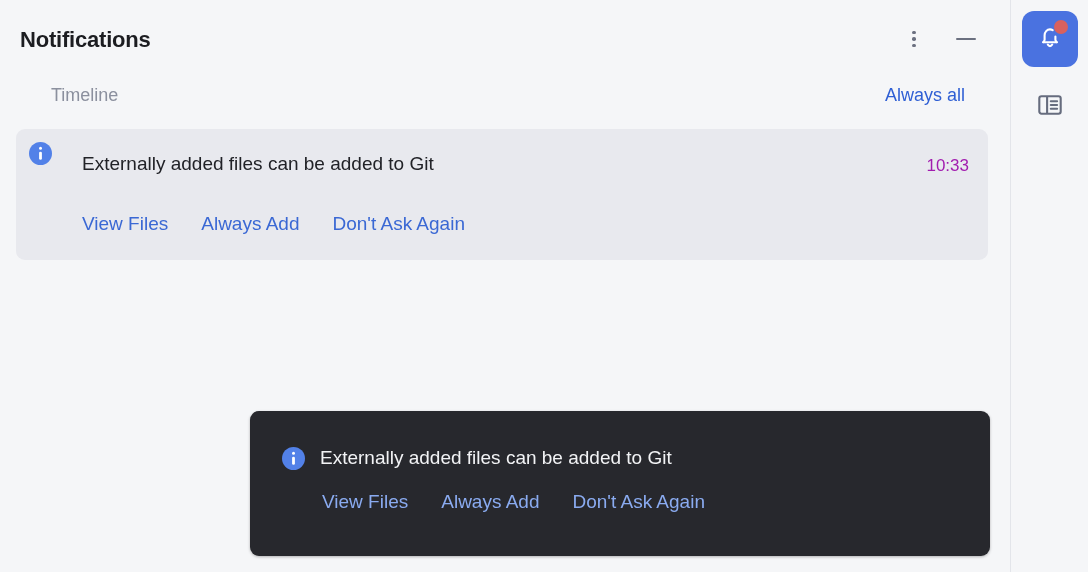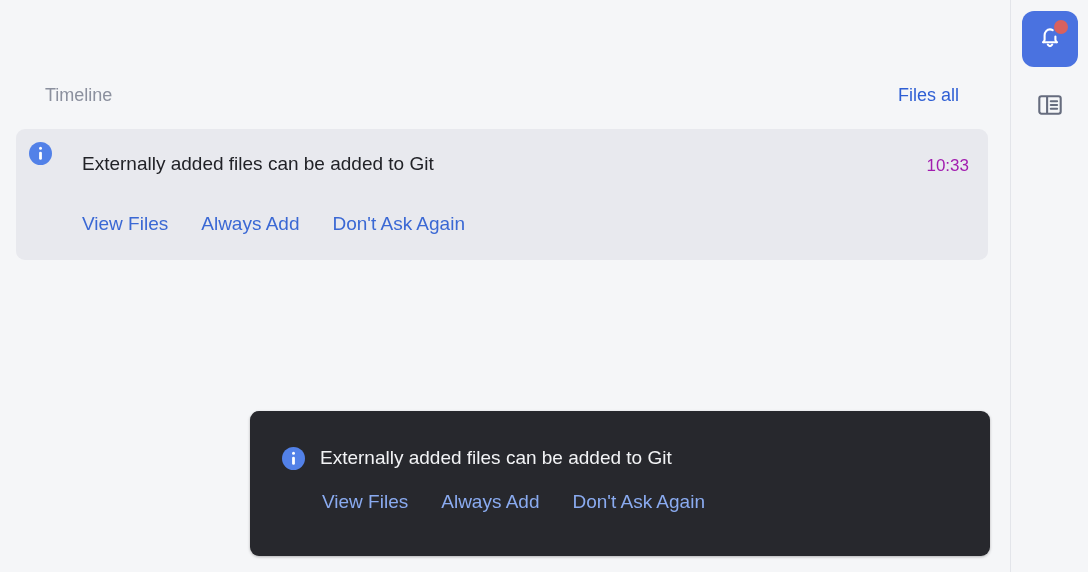--- a/index.html
+++ b/index.html
@@ -70,21 +70,21 @@
     display: block;
     width: 20px;
     height: 2.5px;
     background: #6b7080;
     border-radius: 2px;
   }
 
   
   #timeline-row {
     position: absolute;
-    left: 10px; top: 70px;
+    left: 16px; top: 70px;
     width: 992px;
     height: 56px;
     text-align: center;
   }
   #timeline-label {
     position: absolute;
     left: 35px; top: 12px;
     font-size: 18px;
     color: #8b909e;
     line-height: 26px;
@@ -251,24 +251,39 @@
     align-items: center;
     justify-content: center;
     cursor: pointer;
   }
 </style>
 </head>
 <body>
 
 <div id="panel">
 
+  <div id="panel-header">
+    <div id="panel-title">Notifications</div>
+
+    <div class="hdr-btn" id="more-button">
+      <span class="dots">
+        <i></i>
+          <i></i>
+          <i></i>
+      </span>
+    </div>
+
+    <div class="hdr-btn" id="minimize-button">
+      <span class="dash"></span>
+    </div>
+  </div>
 
   <div id="timeline-row">
     <div id="timeline-label">Timeline</div>
-    <div id="clear-all-button">Files all</div>
+    <div id="clear-all-button">Always all</div>
   </div>
 
   <div id="notification-card"></div>
 
   <div class="info-icon" id="card-info-icon">
     <svg width="23" height="23" viewBox="0 0 23 23" aria-hidden="true">
       <circle cx="11.5" cy="6.3" r="1.5" fill="#ffffff"></circle>
       <rect x="10.1" y="9.7" width="2.8" height="8.1" rx="1.4" fill="#ffffff"></rect>
     </svg>
   </div>

